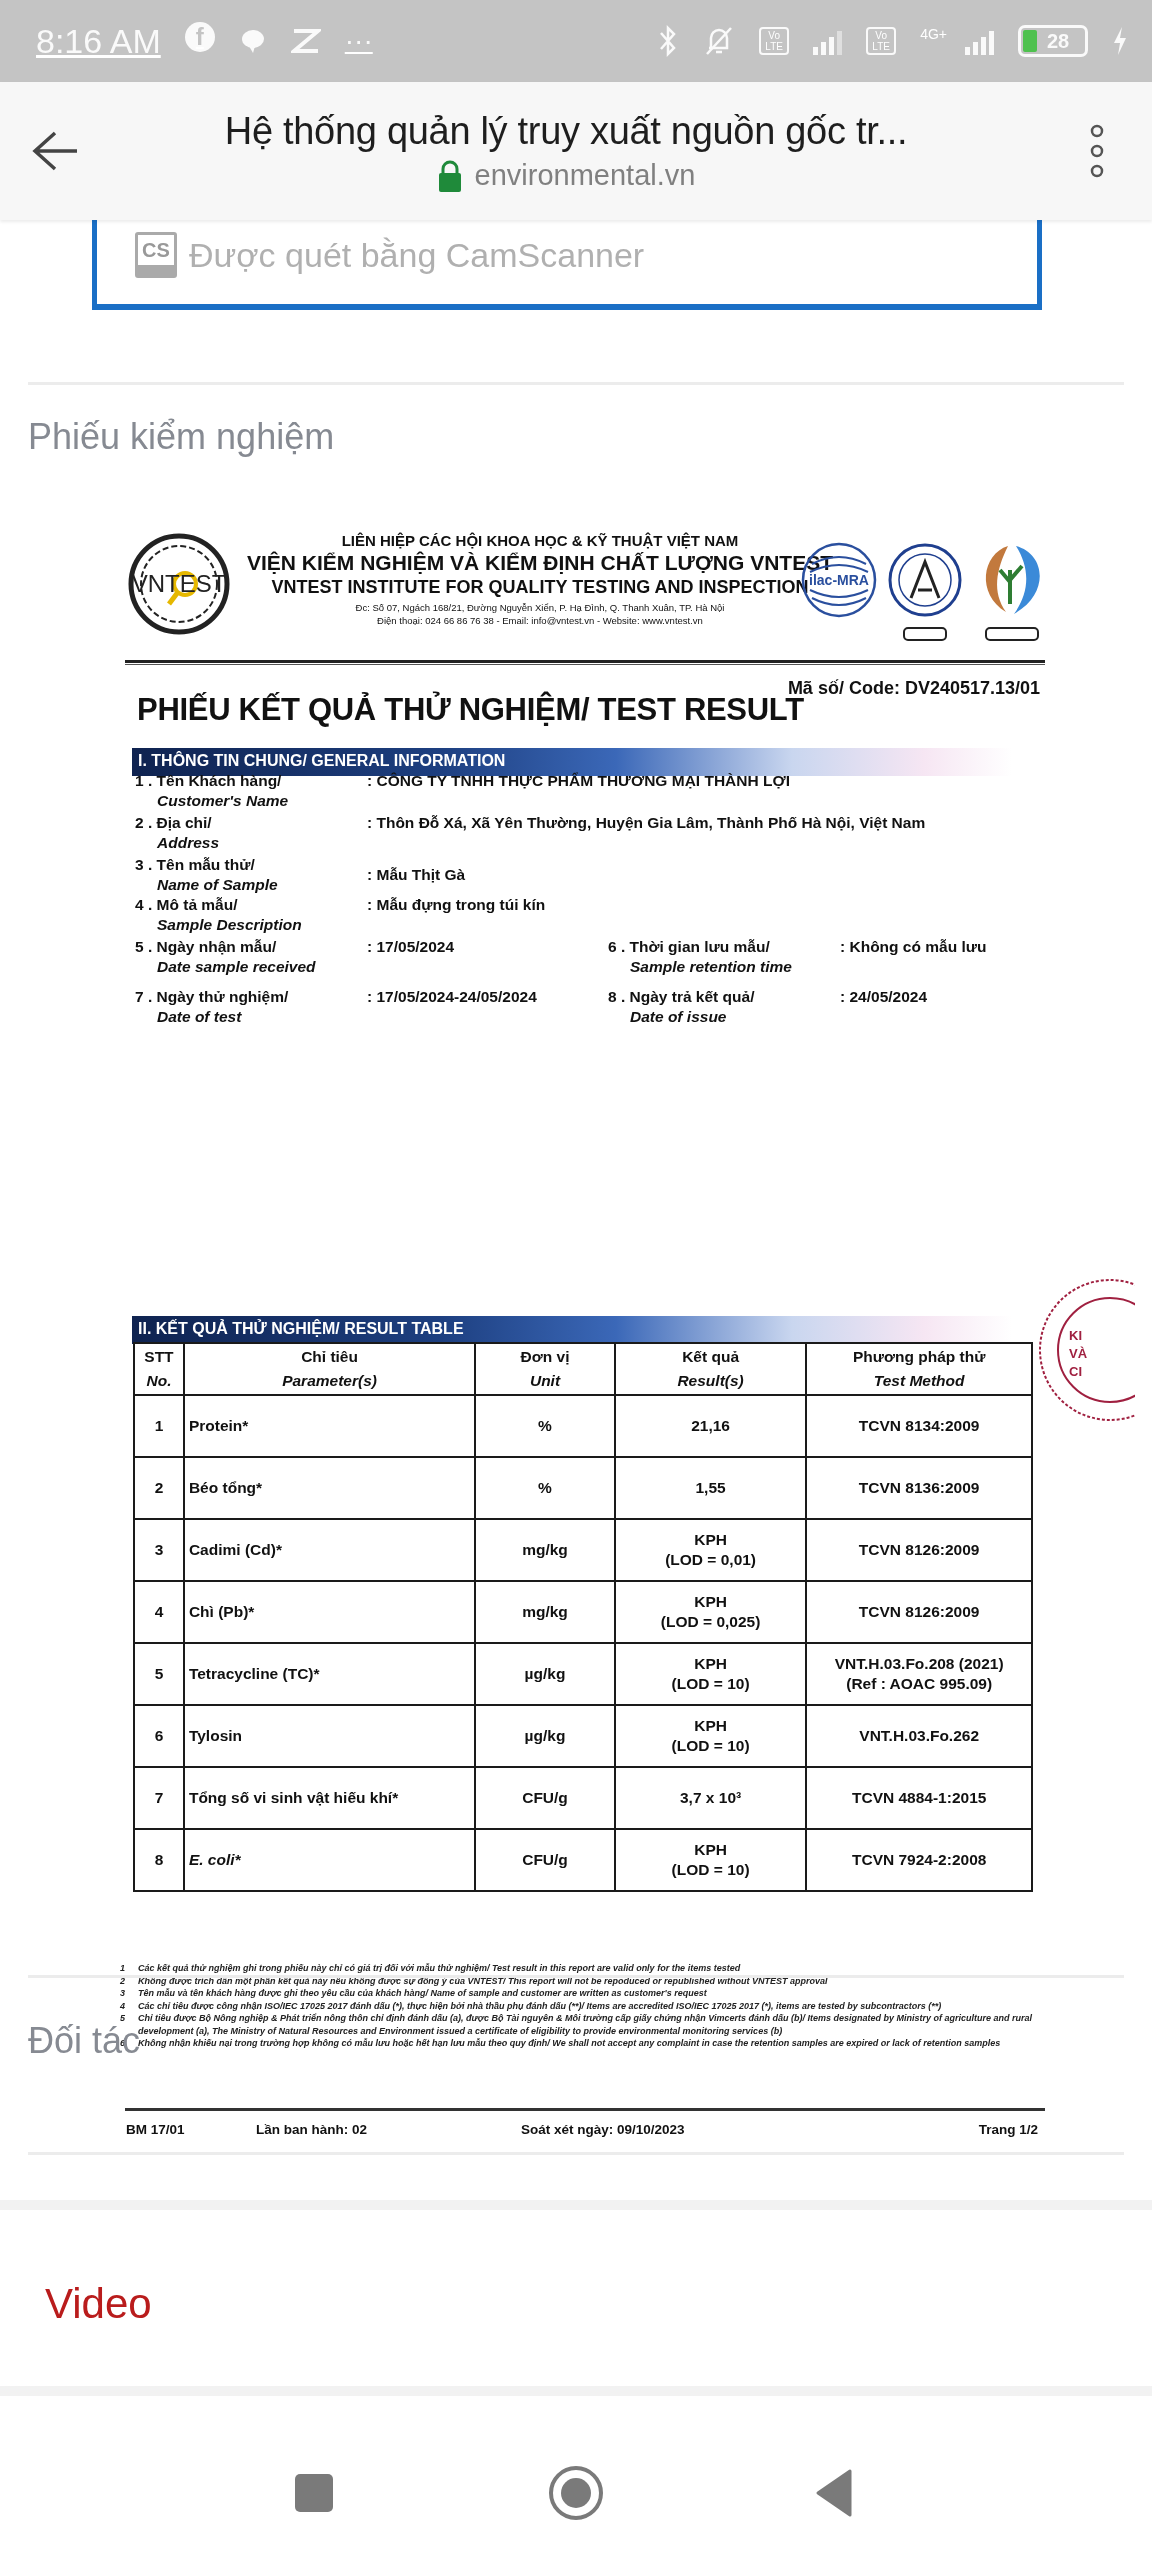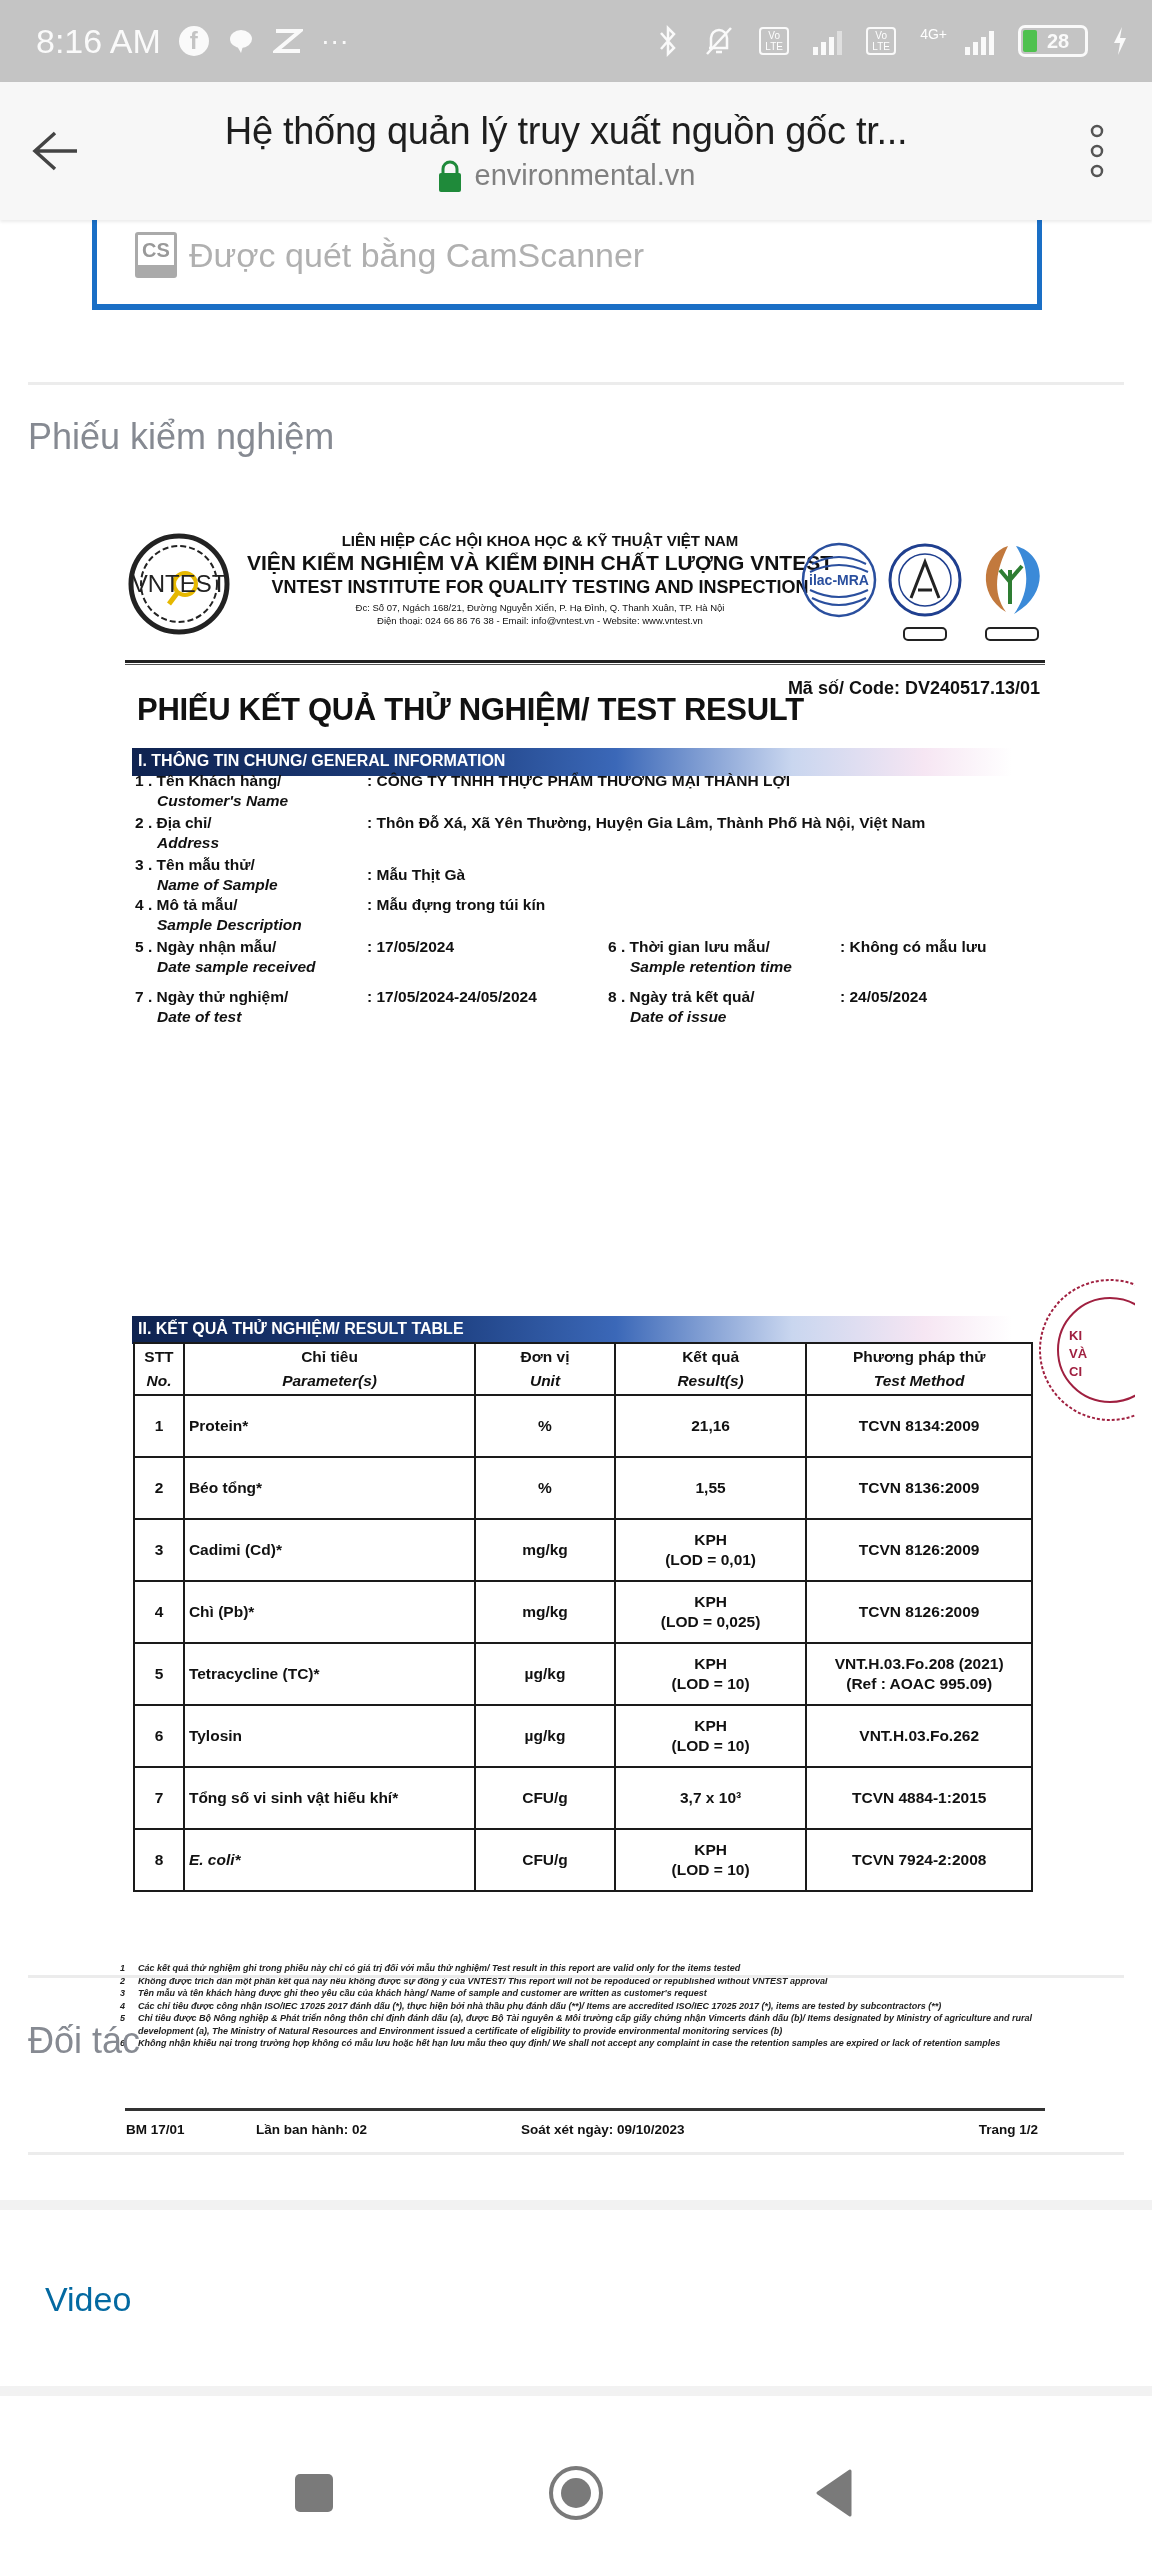--- a/index.html
+++ b/index.html
@@ -1,21 +1,21 @@
 <!DOCTYPE html>
 <html><head>
 <meta charset="utf-8">
 <style>
   * { box-sizing: border-box; margin: 0; padding: 0; }
   html, body { width: 1152px; height: 2560px; overflow: hidden; background: #ffffff; }
   body { font-family: "Liberation Sans", sans-serif; color: #222; position: relative; }
 
   
   .status-bar { position: absolute; left: 0; top: 0; width: 1152px; height: 82px; background: #c4c4c4; color: #fff; display: flex; align-items: center; padding: 0 24px 0 36px; }
-  .status-left { display: flex; align-items: center; gap: 18px; font-size: 34px; }
+  .status-left { display: flex; gap: 24px; font-size: 34px; text-decoration: underline; }
   .status-time { font-size: 34px; color: #fafafa; }
   .sb-icon { display: inline-flex; align-items: center; justify-content: center; color: #fafafa; font-size: 28px; }
   .sb-fb { width: 30px; height: 30px; border-radius: 50%; background: #fafafa; color: #c4c4c4; font-weight: bold; font-size: 24px; }
   .status-right { margin-left: auto; display: flex; align-items: center; gap: 24px; }
   .sb-volte { width: 30px; height: 28px; border: 2px solid #fafafa; border-radius: 4px; font-size: 10px; line-height: 11px; text-align: center; display: flex; flex-direction: column; justify-content: center; }
   .sb-signal { display: flex; align-items: flex-end; gap: 3px; height: 28px; }
   .sb-signal span { width: 5px; background: #fafafa; display: block; }
   .sb-battery { width: 70px; height: 32px; border: 3px solid #fafafa; border-radius: 7px; position: relative; display: flex; align-items: center; justify-content: center; font-size: 20px; font-weight: bold; color: #fafafa; }
   .sb-battery .fill { position: absolute; left: 2px; top: 2px; bottom: 2px; width: 14px; background: #4ec14e; border-radius: 2px; }
   .sb-battery .lbl { position: relative; margin-left: 10px; }
@@ -74,21 +74,21 @@
   .stamp { position: absolute; left: 895px; top: 760px; width: 120px; height: 160px; overflow: hidden; }
 
   .notes { position: absolute; left: 0; top: 1452px; width: 930px; font-size: 9px; font-style: italic; font-weight: bold; line-height: 12.5px; color: #222; }
   .note { display: flex; gap: 10px; }
   .note .n { width: 8px; flex: none; }
   .rule-foot { position: absolute; left: 5px; top: 1598px; width: 920px; height: 3px; background: #333; }
   .foot { position: absolute; left: 6px; top: 1612px; width: 920px; font-size: 13.5px; font-weight: bold; }
   .foot span { position: absolute; top: 0; white-space: nowrap; }
 
   .bottom-divider { position: absolute; left: 0; width: 1152px; height: 10px; background: #f2f2f2; }
-  .video-label { position: absolute; left: 45px; font-size: 34px; color: #0369a1; font-weight: 500; }
+  .video-label { position: absolute; left: 45px; font-size: 42px; color: #b91c1c; font-weight: 500; }
 
   .nav-bar { position: absolute; left: 0; top: 2420px; width: 1152px; height: 140px; display: flex; align-items: center; justify-content: center; gap: 0; }
   .nav-btn { position: absolute; top: 38px; width: 80px; height: 70px; display: flex; align-items: center; justify-content: center; }
 </style>
 </head>
 <body>
 
 <div class="status-bar">
   <div class="status-left">
     <span class="status-time">8:16 AM</span>

